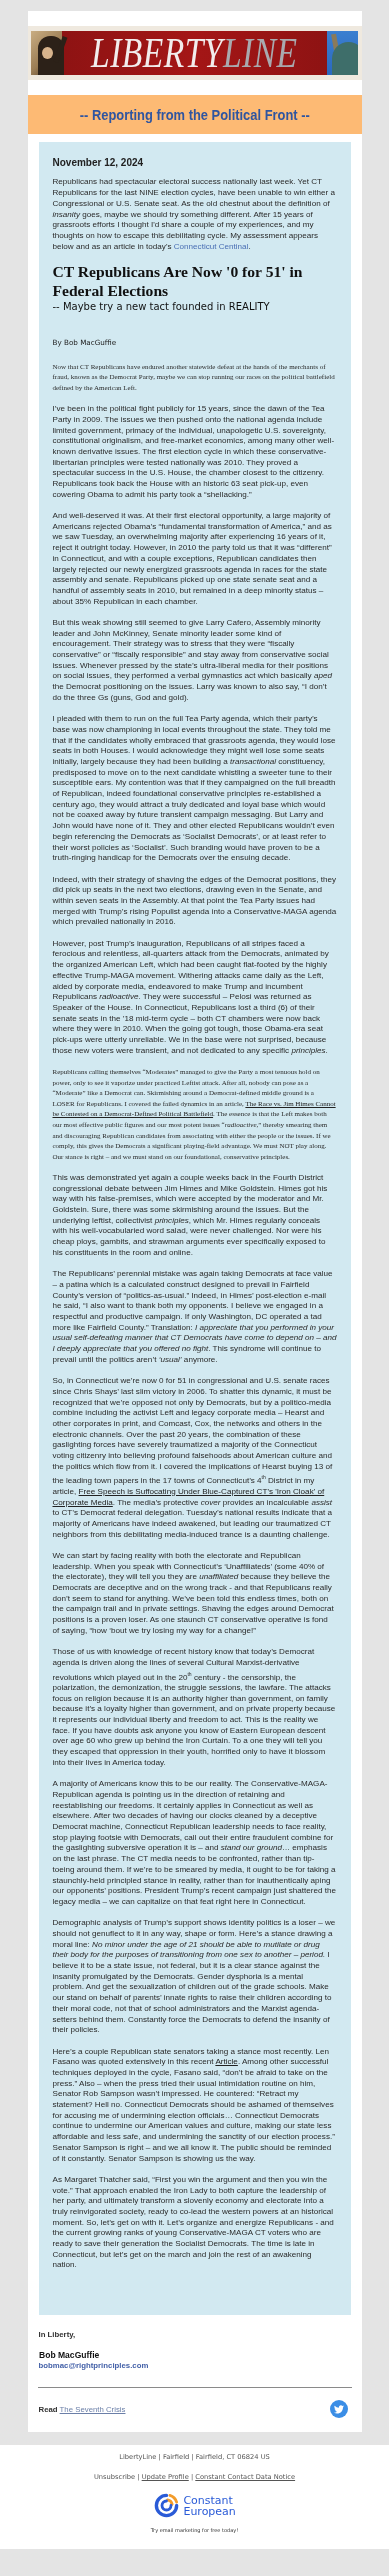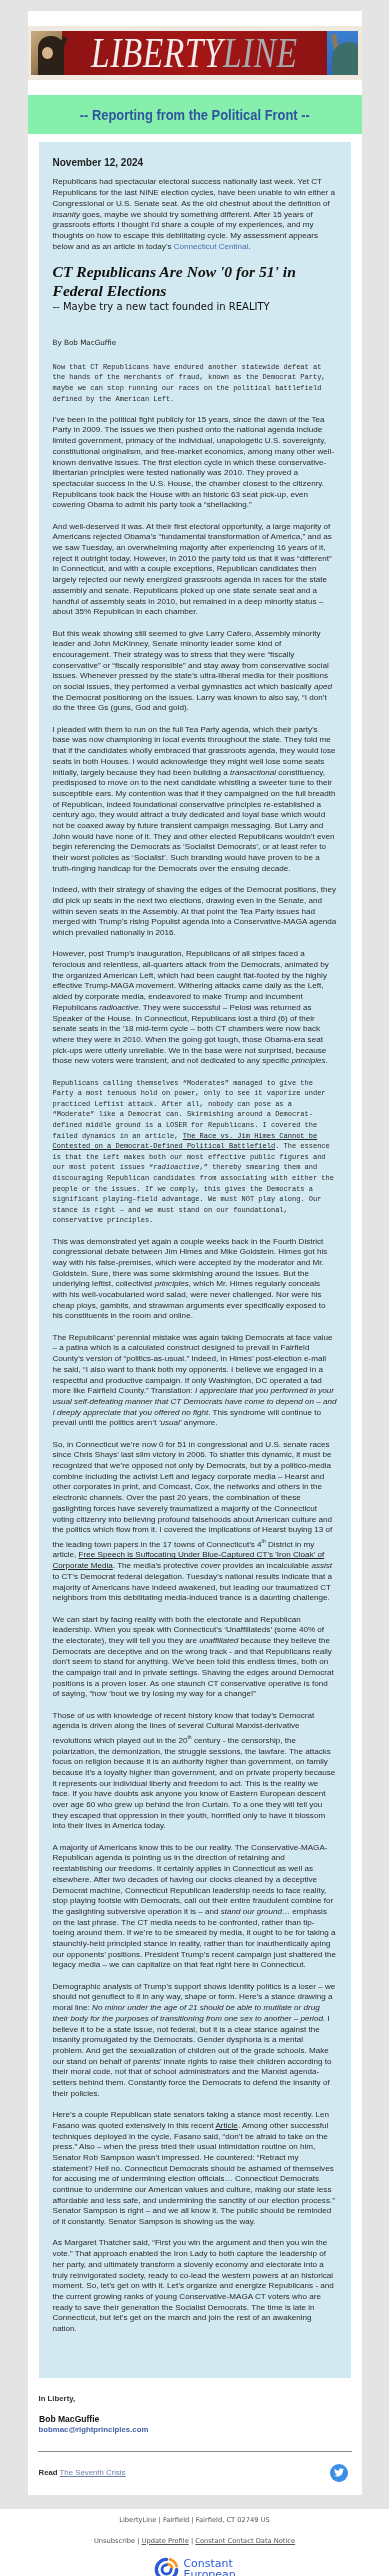--- a/index.html
+++ b/index.html
@@ -13,31 +13,31 @@
   .banner .left-art { width: 49px; background: linear-gradient(135deg,#c9ad82 0%,#9b7d55 55%,#3a2a1c 100%); position: relative; }
   .banner .left-art .fig { position: absolute; left: 6.7px; bottom: 0; width: 25.6px; height: 39px; background: #2c2118; border-radius: 12.2px 12.2px 0 0; }
   .banner .left-art .head { position: absolute; left: 11px; top: 15.6px; width: 11px; height: 12.2px; background: #d8b48d; border-radius: 50%; }
   .banner .left-art .arm { position: absolute; left: 27px; top: 4.5px; width: 5px; height: 27px; background: #2c2118; transform: rotate(20deg); }
   .banner .mid { flex: 1; background: linear-gradient(90deg,#8e1313 0%,#a41616 50%,#8e1313 100%); display: flex; align-items: center; justify-content: center; }
   .banner .title { font-family: "Liberation Serif", serif; font-style: italic; font-size: 43px; line-height: 52px; letter-spacing: 0.6px; color: #f2ecec; transform: scaleX(0.78); white-space: nowrap; }
   .banner .title .line { color: #a9a9ae; }
   .banner .right-art { width: 50px; background: linear-gradient(180deg,#3b7fd0 0%,#2a68bf 100%); position: relative; }
   .banner .right-art .statue { position: absolute; left: 5.6px; bottom: 0; width: 33px; height: 33px; background: #3e6e6a; border-radius: 16.7px 16.7px 0 0; }
   .banner .right-art .torch { position: absolute; left: 6.7px; top: 3.3px; width: 4.5px; height: 22px; background: #8a7a5a; transform: rotate(-10deg); }
-  .subhead { background: #86efac; height: 39px; display: flex; align-items: center; justify-content: center; }
+  .subhead { background: #fdba74; height: 39px; display: flex; align-items: center; justify-content: center; }
   .subhead h2 { font-family: "Liberation Sans", sans-serif; font-size: 15px; font-weight: bold; color: #2f55a0; transform: scaleX(0.86); white-space: nowrap; }
   .content { padding: 7.8px 11px 0 11px; }
   .article { background: #d2e9f1; padding: 15.6px 14px 33px 14px; }
   .date { font-size: 10px; font-weight: bold; color: #222; margin-bottom: 9px; }
   .p { font-size: 8.1px; line-height: 10.7px; color: #2a2a2a; margin-bottom: 10.6px; }
-  .p.cal { font-family: Liberation Mono, monospace; font-size: 7px; line-height: 10.6px; }
+  .p.cal { font-family: Liberation Serif, serif; font-size: 7px; line-height: 10.6px; }
   .intro { font-size: 8.1px; line-height: 10.7px; color: #2a2a2a; margin-bottom: 11px; }
   a.link-blue { color: #4a6fb4; font-weight: normal; text-decoration: none; }
   a.link-u { color: #222; text-decoration: underline; }
-  .headline { font-family: "Liberation Serif", serif; font-size: 15.6px; font-weight: bold; line-height: 18.4px; color: #111; margin-bottom: 1.1px; font-style: italic; }
+  .headline { font-family: "Liberation Serif", serif; font-size: 15.6px; font-weight: bold; line-height: 18.4px; color: #111; margin-bottom: 1.1px; }
   .subtitle { font-family: "DejaVu Sans", sans-serif; font-size: 10px; font-weight: normal; color: #111; margin-bottom: 26px; }
   .byline { font-family: "DejaVu Sans", sans-serif; font-size: 7.2px; color: #222; margin-bottom: 14.5px; }
   em { font-style: italic; }
   sup { font-size: 5px; }
   .sign { padding: 15.6px 11px 0 11px; }
   .sign .closing { font-size: 7.8px; font-weight: bold; color: #333; margin-bottom: 10px; }
   .sign .name { font-size: 9.5px; font-weight: bold; color: #111; transform: scaleX(0.9); transform-origin: left; }
   .sign .email { font-size: 7.8px; font-weight: bold; color: #4461a8; text-decoration: none; display: inline-block; margin-top: 1.1px; }
   .divider { margin: 16.7px 10px 0 10px; border: 0; border-top: 0.6px solid #8a8a8a; }
   .readrow { display: flex; align-items: center; justify-content: space-between; padding: 12.2px 14px 6.7px 11px; }
@@ -143,21 +143,21 @@
             <path fill="#fff" d="M24 2.4a9.8 9.8 0 0 1-2.8.8A4.9 4.9 0 0 0 23.3.5a9.9 9.9 0 0 1-3.1 1.2A4.9 4.9 0 0 0 11.8 6 14 14 0 0 1 1.7.9a4.9 4.9 0 0 0 1.5 6.6 4.9 4.9 0 0 1-2.2-.6v.1a4.9 4.9 0 0 0 3.9 4.8 4.9 4.9 0 0 1-2.2.1 4.9 4.9 0 0 0 4.6 3.4A9.9 9.9 0 0 1 0 17.3 14 14 0 0 0 7.5 19.5c9.1 0 14-7.5 14-14v-.6A10 10 0 0 0 24 2.4z"></path>
           </svg>
       </a>
     </div>
     <div class="card-bottom"></div>
   </div>
 
   <div class="gap"></div>
 
   <div class="footer">
-    <div class="addr">LibertyLine | Fairfield | Fairfield, CT 02749 US</div>
+    <div class="addr">LibertyLine | Fairfield | Fairfield, CT 06824 US</div>
     <div class="links">
       <span>Unsubscribe</span><span> | </span><a href="#">Update Profile</a><span> | </span><a href="#">Constant Contact Data Notice</a>
     </div>
     <a href="#" class="cc-logo" style="text-decoration:none;">
       <svg width="27" height="27" viewBox="0 0 48 48">
         <path d="M24 6 A18 18 0 1 0 42 24" fill="none" stroke="#2a5bd7" stroke-width="6" stroke-linecap="round"></path>
         <path d="M26 14 A10 10 0 0 1 34 22" fill="none" stroke="#f39c2b" stroke-width="5" stroke-linecap="round"></path>
         <path d="M30 6 A18 18 0 0 1 42 18" fill="none" stroke="#f39c2b" stroke-width="5" stroke-linecap="round"></path>
         <path d="M24 16 A8 8 0 1 0 32 24" fill="none" stroke="#2a5bd7" stroke-width="5" stroke-linecap="round"></path>
       </svg>

